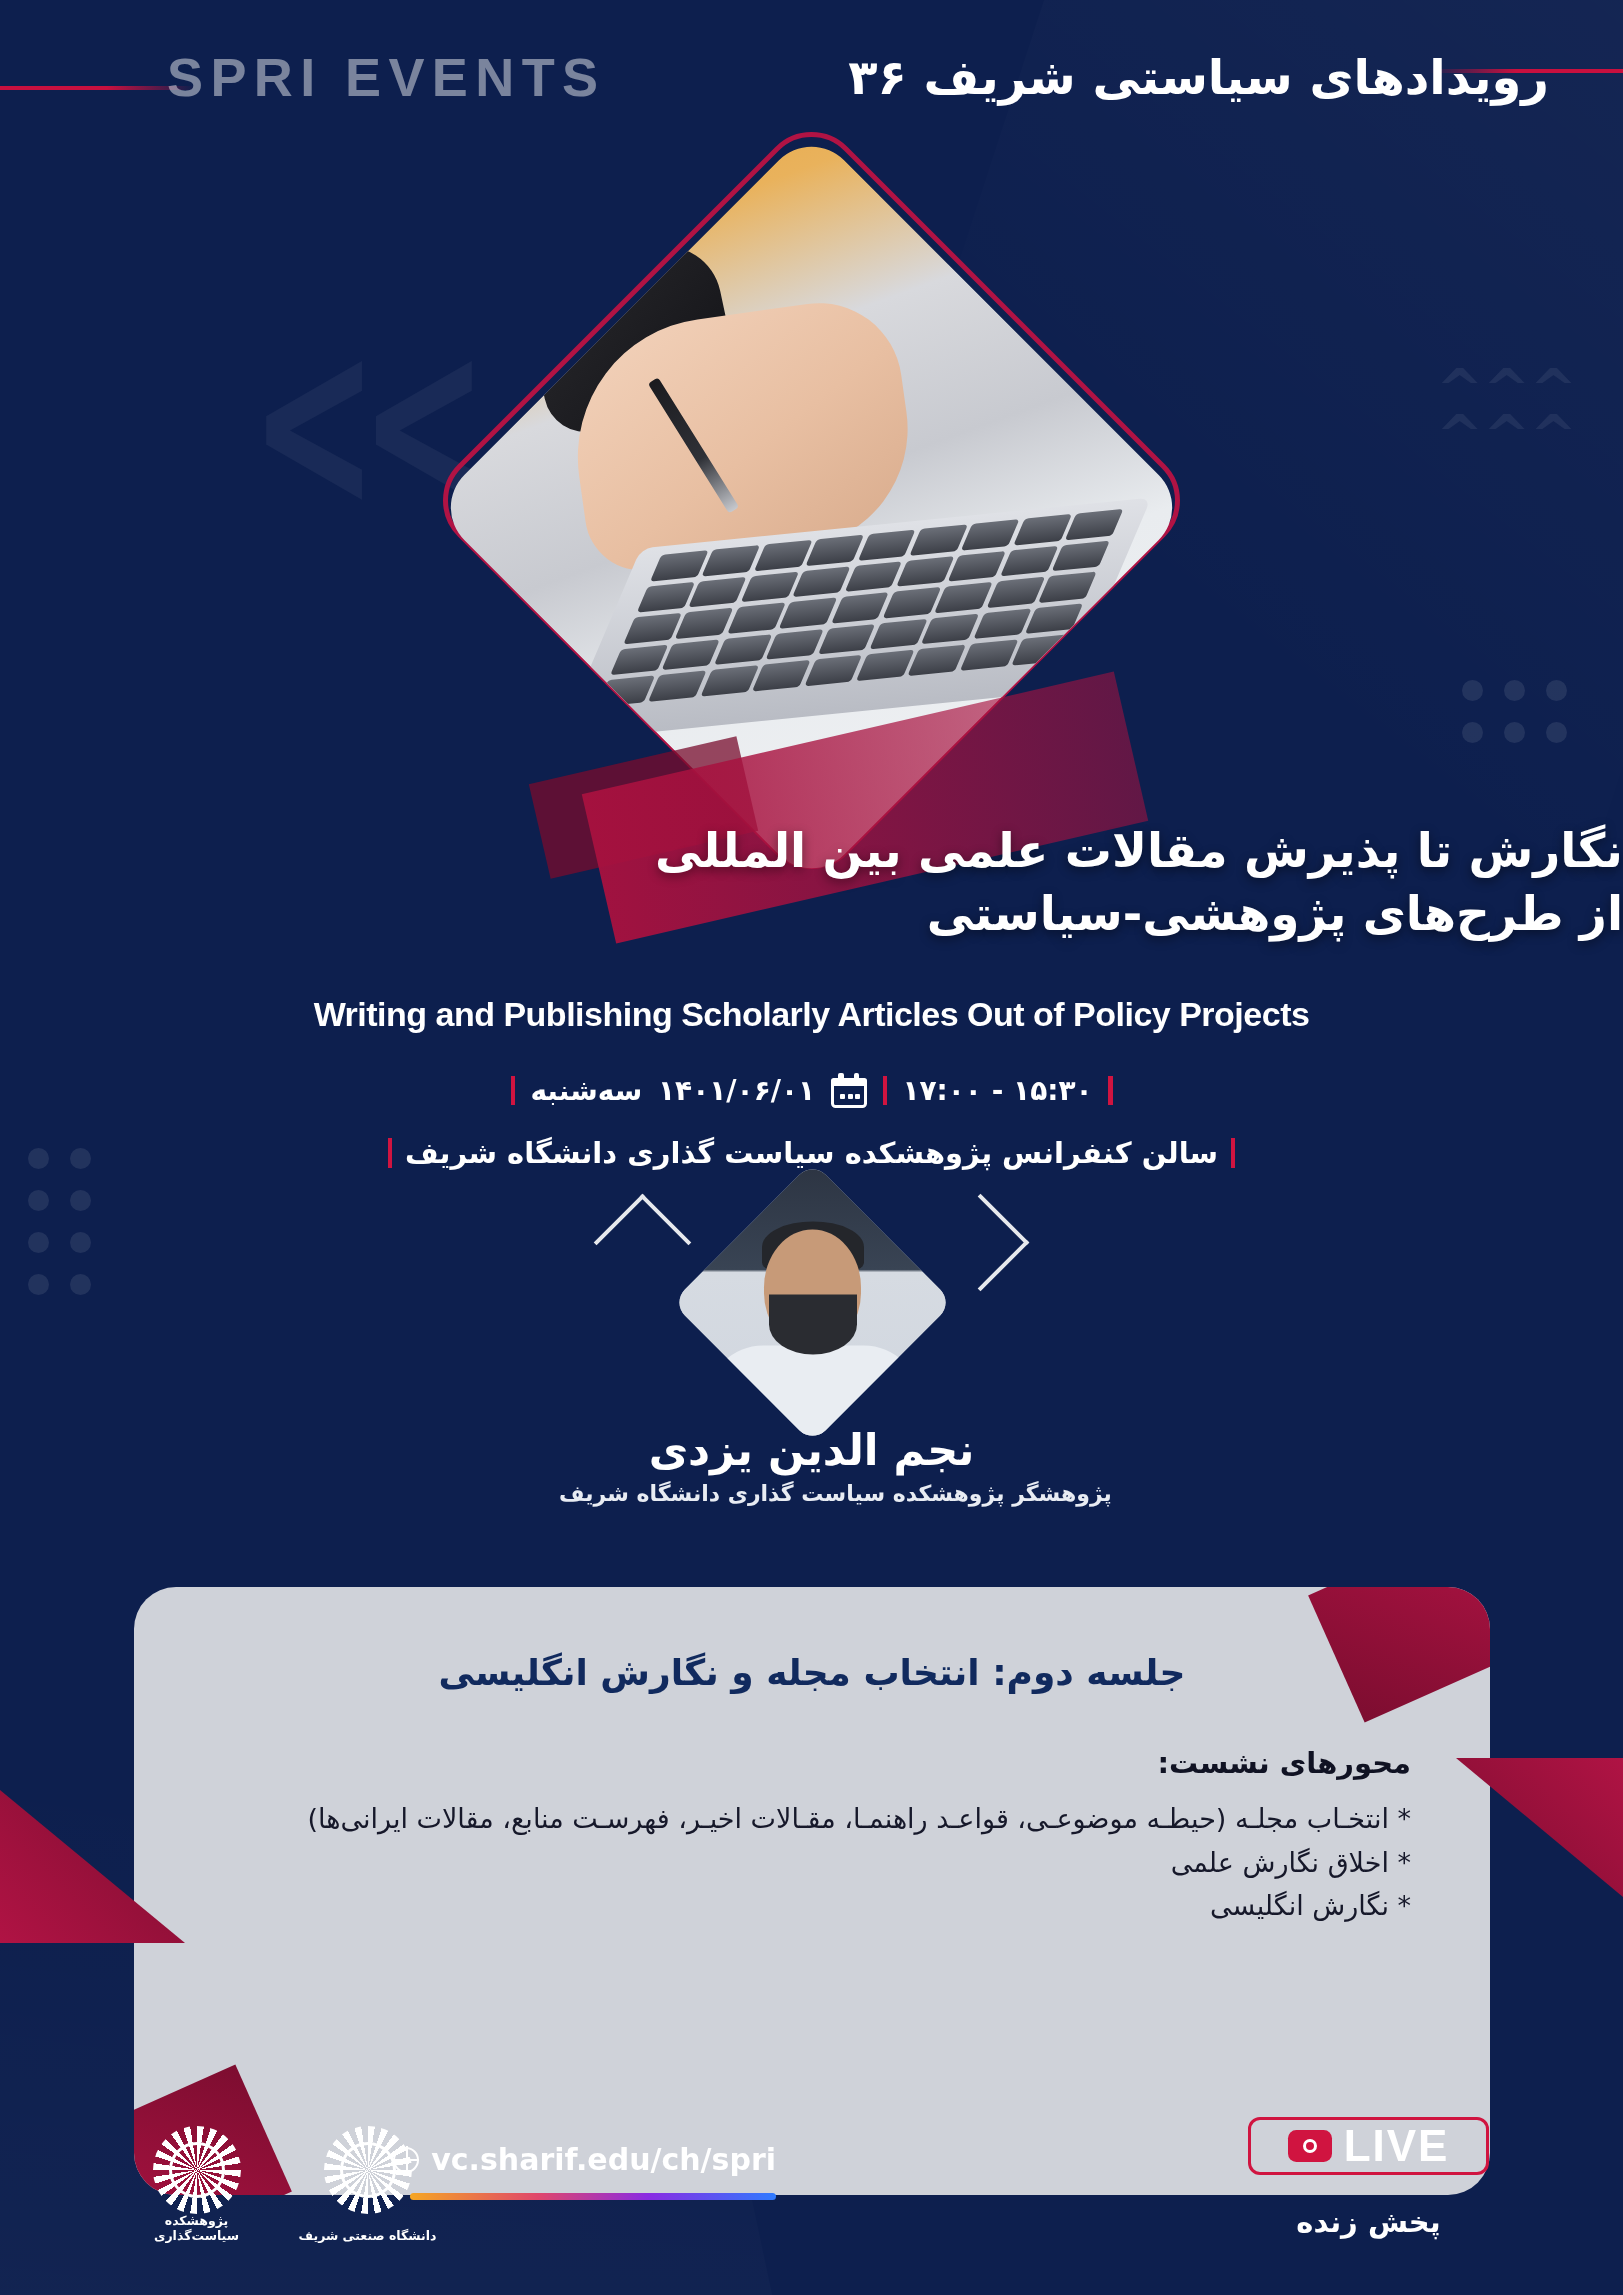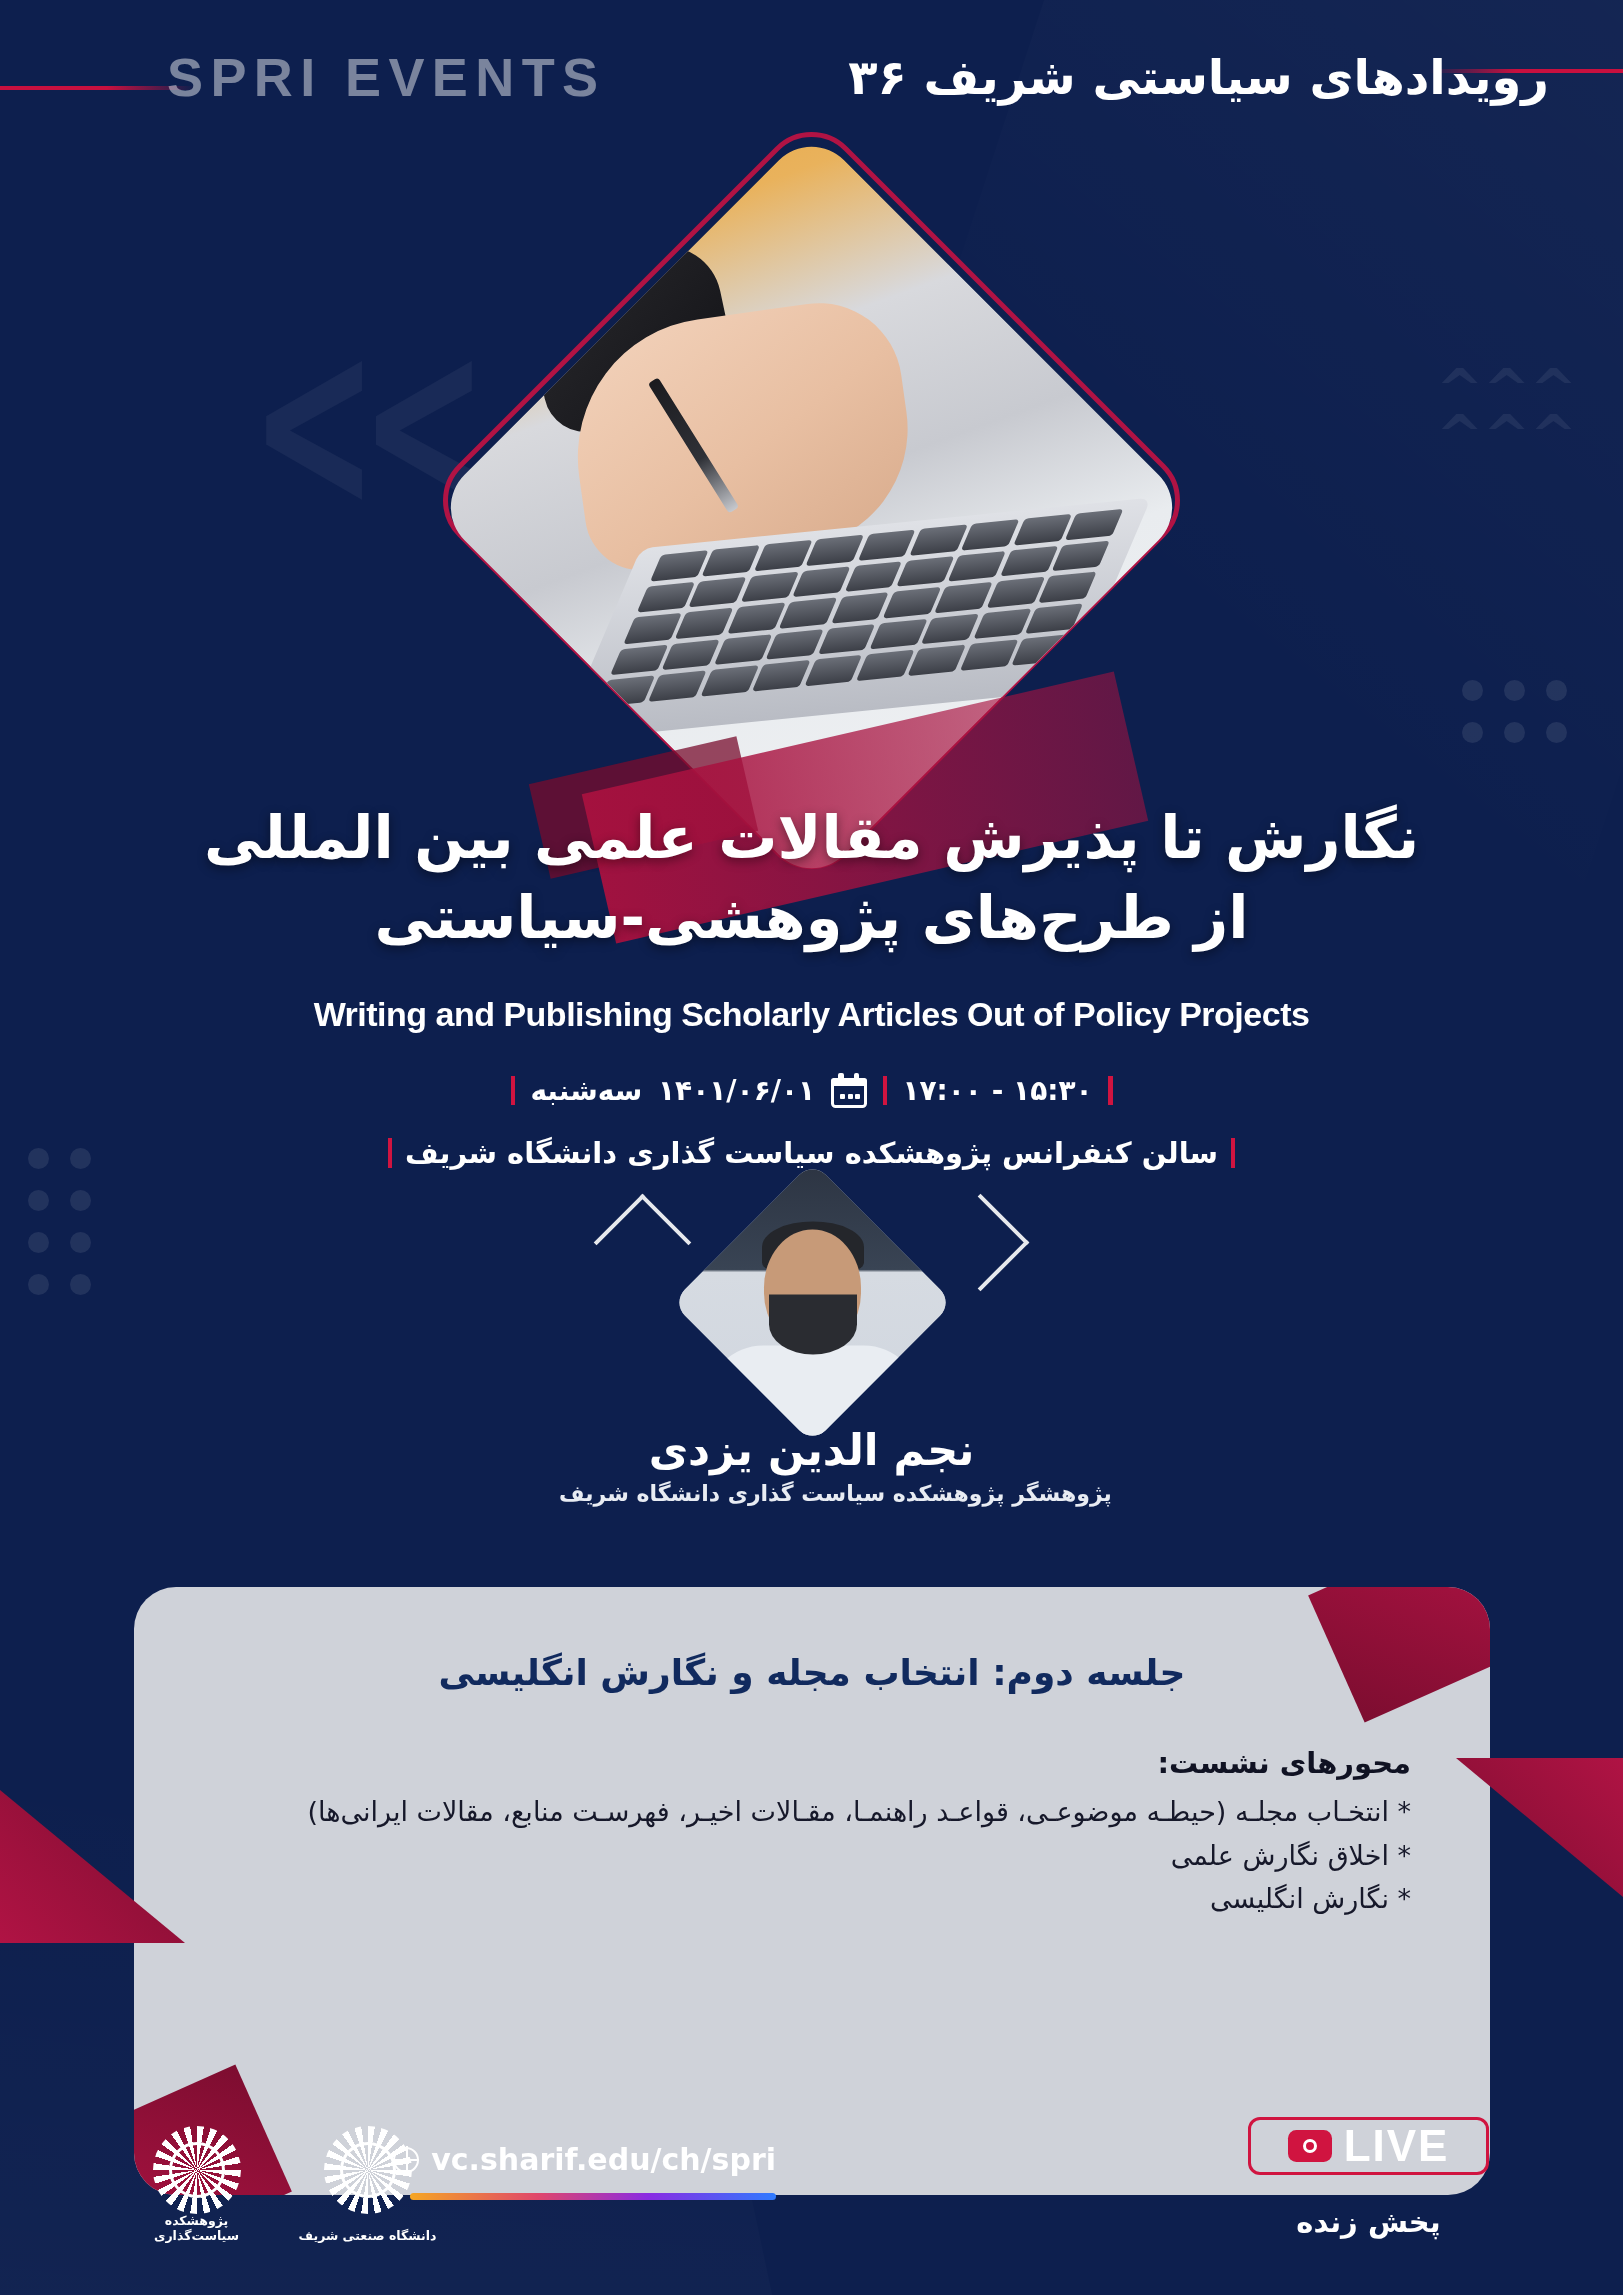--- a/index.html
+++ b/index.html
@@ -138,23 +138,23 @@
   }
   .ribbon2 {
     position: absolute; left: 537px; top: 759px;
     width: 213px; height: 97px;
     background: rgba(120,12,46,0.75);
     transform: rotate(-13deg);
   }
 
   
   .title-fa {
-    position: absolute; left: 0; right: 0; top: 798px;
-    text-align: center; color: #ffffff;
-    font-size: 59px; font-weight: bold; line-height: 1.35;
+    position: absolute; left: 0; right: 0; top: 819px;
+    text-align: right; color: #ffffff;
+    font-size: 47px; font-weight: bold; line-height: 1.35;
     text-shadow: 0 2.8px 10.2px rgba(0,0,0,0.45);
   }
   .title-en {
     position: absolute; left: 0; right: 0; top: 995px;
     text-align: center; color: #ffffff;
     font-size: 34px; font-weight: bold; letter-spacing: -0.5px;
     font-family: "Liberation Sans", sans-serif; direction: ltr;
   }
 
   
@@ -238,21 +238,21 @@
     transform: rotate(-24deg);
   }
   .session-title {
     position: absolute; left: 0; right: 0; top: 65px; text-align: center;
     color: #112a5e; font-size: 36px; font-weight: bold;
   }
   .topics {
     position: absolute; right: 79px; left: 79px; top: 153px;
     text-align: right; color: #16182a; font-size: 27px; line-height: 1.62;
   }
-  .topics .head { font-weight: bold; font-size: 29px; color:#101223; margin-bottom: 3px; }
+  .topics .head { font-weight: bold; font-size: 29px; color:#101223; margin-bottom: 10px; }
 
   
   .logo {
     position: absolute; bottom: 81px; width: 88px; height: 88px;
   }
   .logo .mark {
     width: 88px; height: 88px; border-radius: 50%;
     background:
       repeating-conic-gradient(#ffffff 0deg 9deg, rgba(255,255,255,0) 9deg 18deg);
     position: relative;

